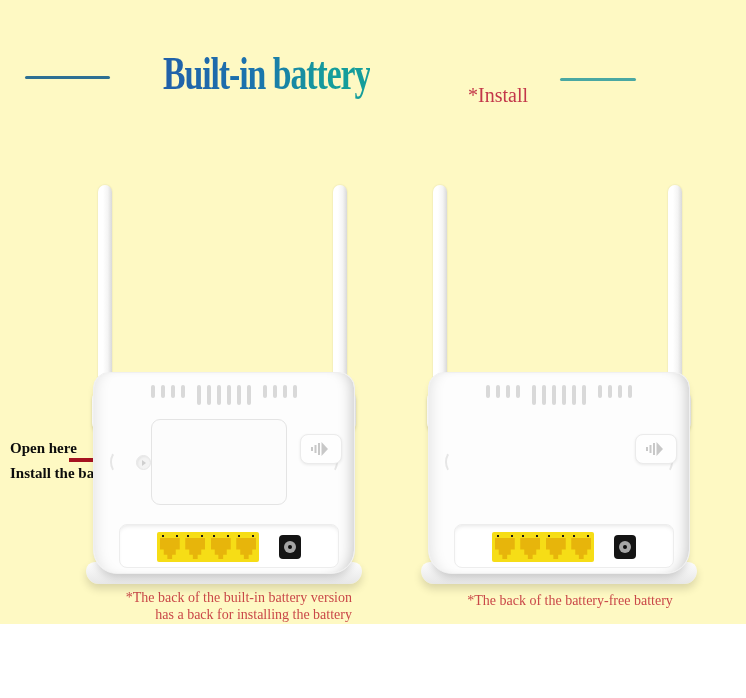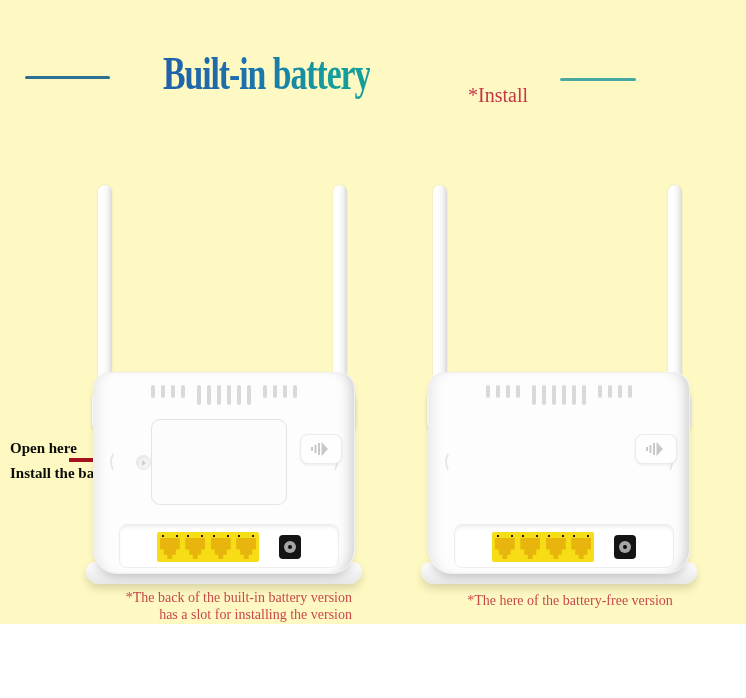--- a/index.html
+++ b/index.html
@@ -279,17 +279,17 @@
     </div>
   </div>
 
   <div class="note note-open">Open here</div>
   <div class="arrow-shaft"></div>
   <div class="arrow-head"></div>
   <div class="note note-install">Install the battery</div>
 
   <div class="caption cap-left">
     <div>*The back of the built-in battery version</div>
-    <div>has a slot for installing the version</div>
+    <div>has a back for installing the battery</div>
   </div>
-  <div class="caption cap-right">*The here of the battery-free version</div>
+  <div class="caption cap-right">*The back of the battery-free battery</div>
 
 </div>
 
 </body></html>

